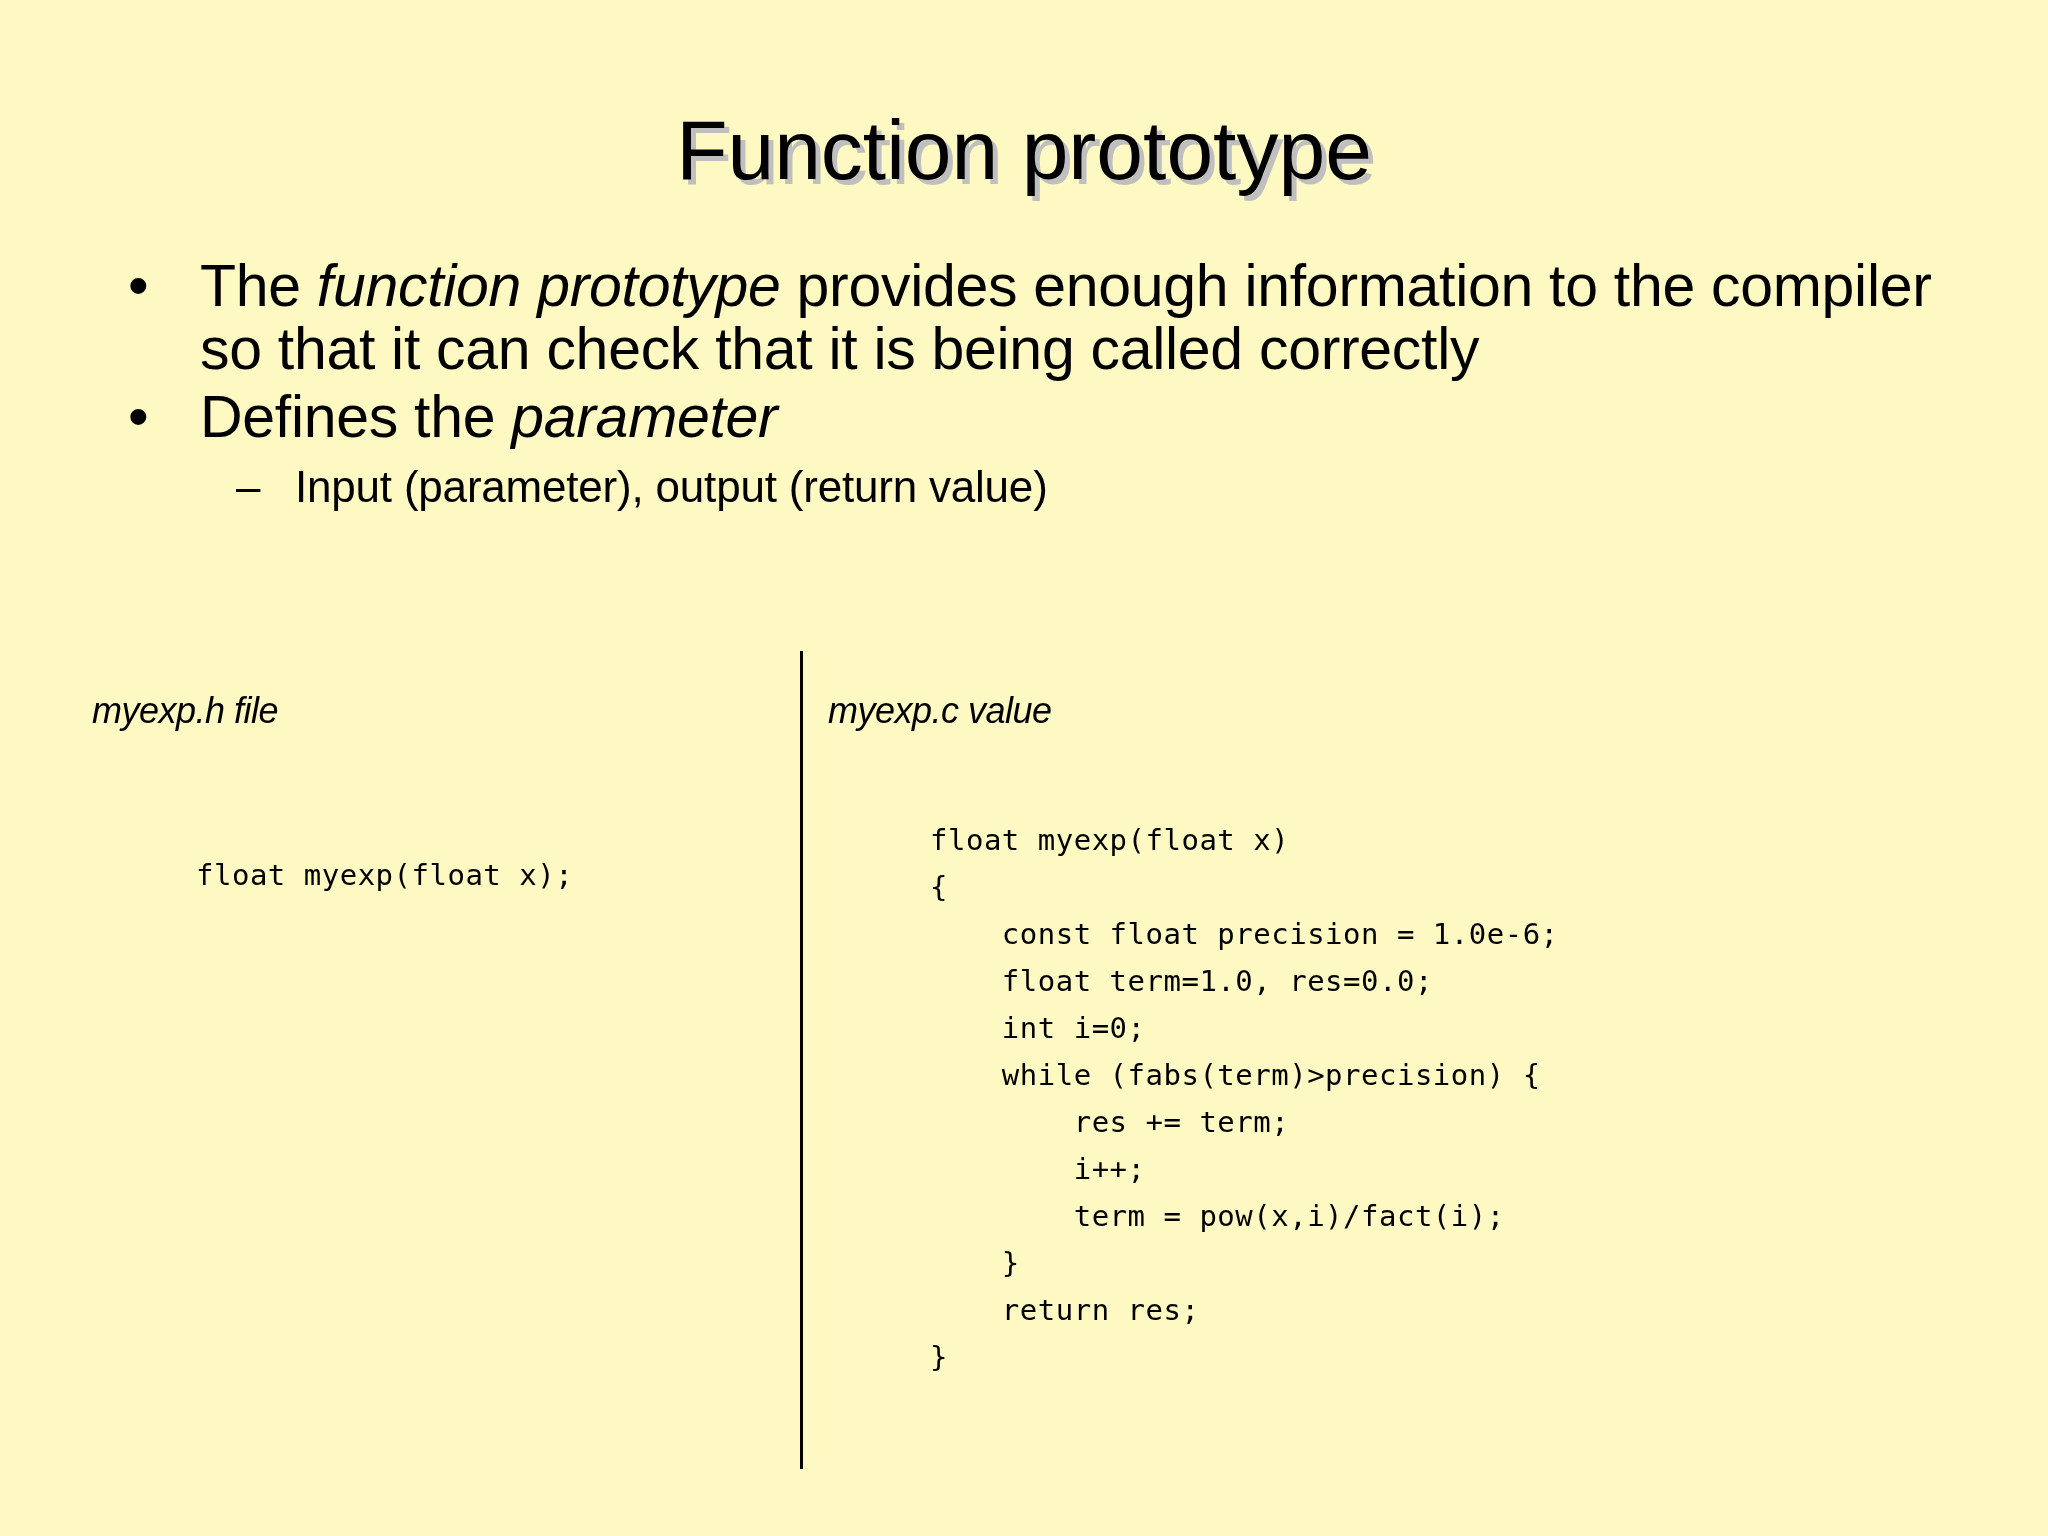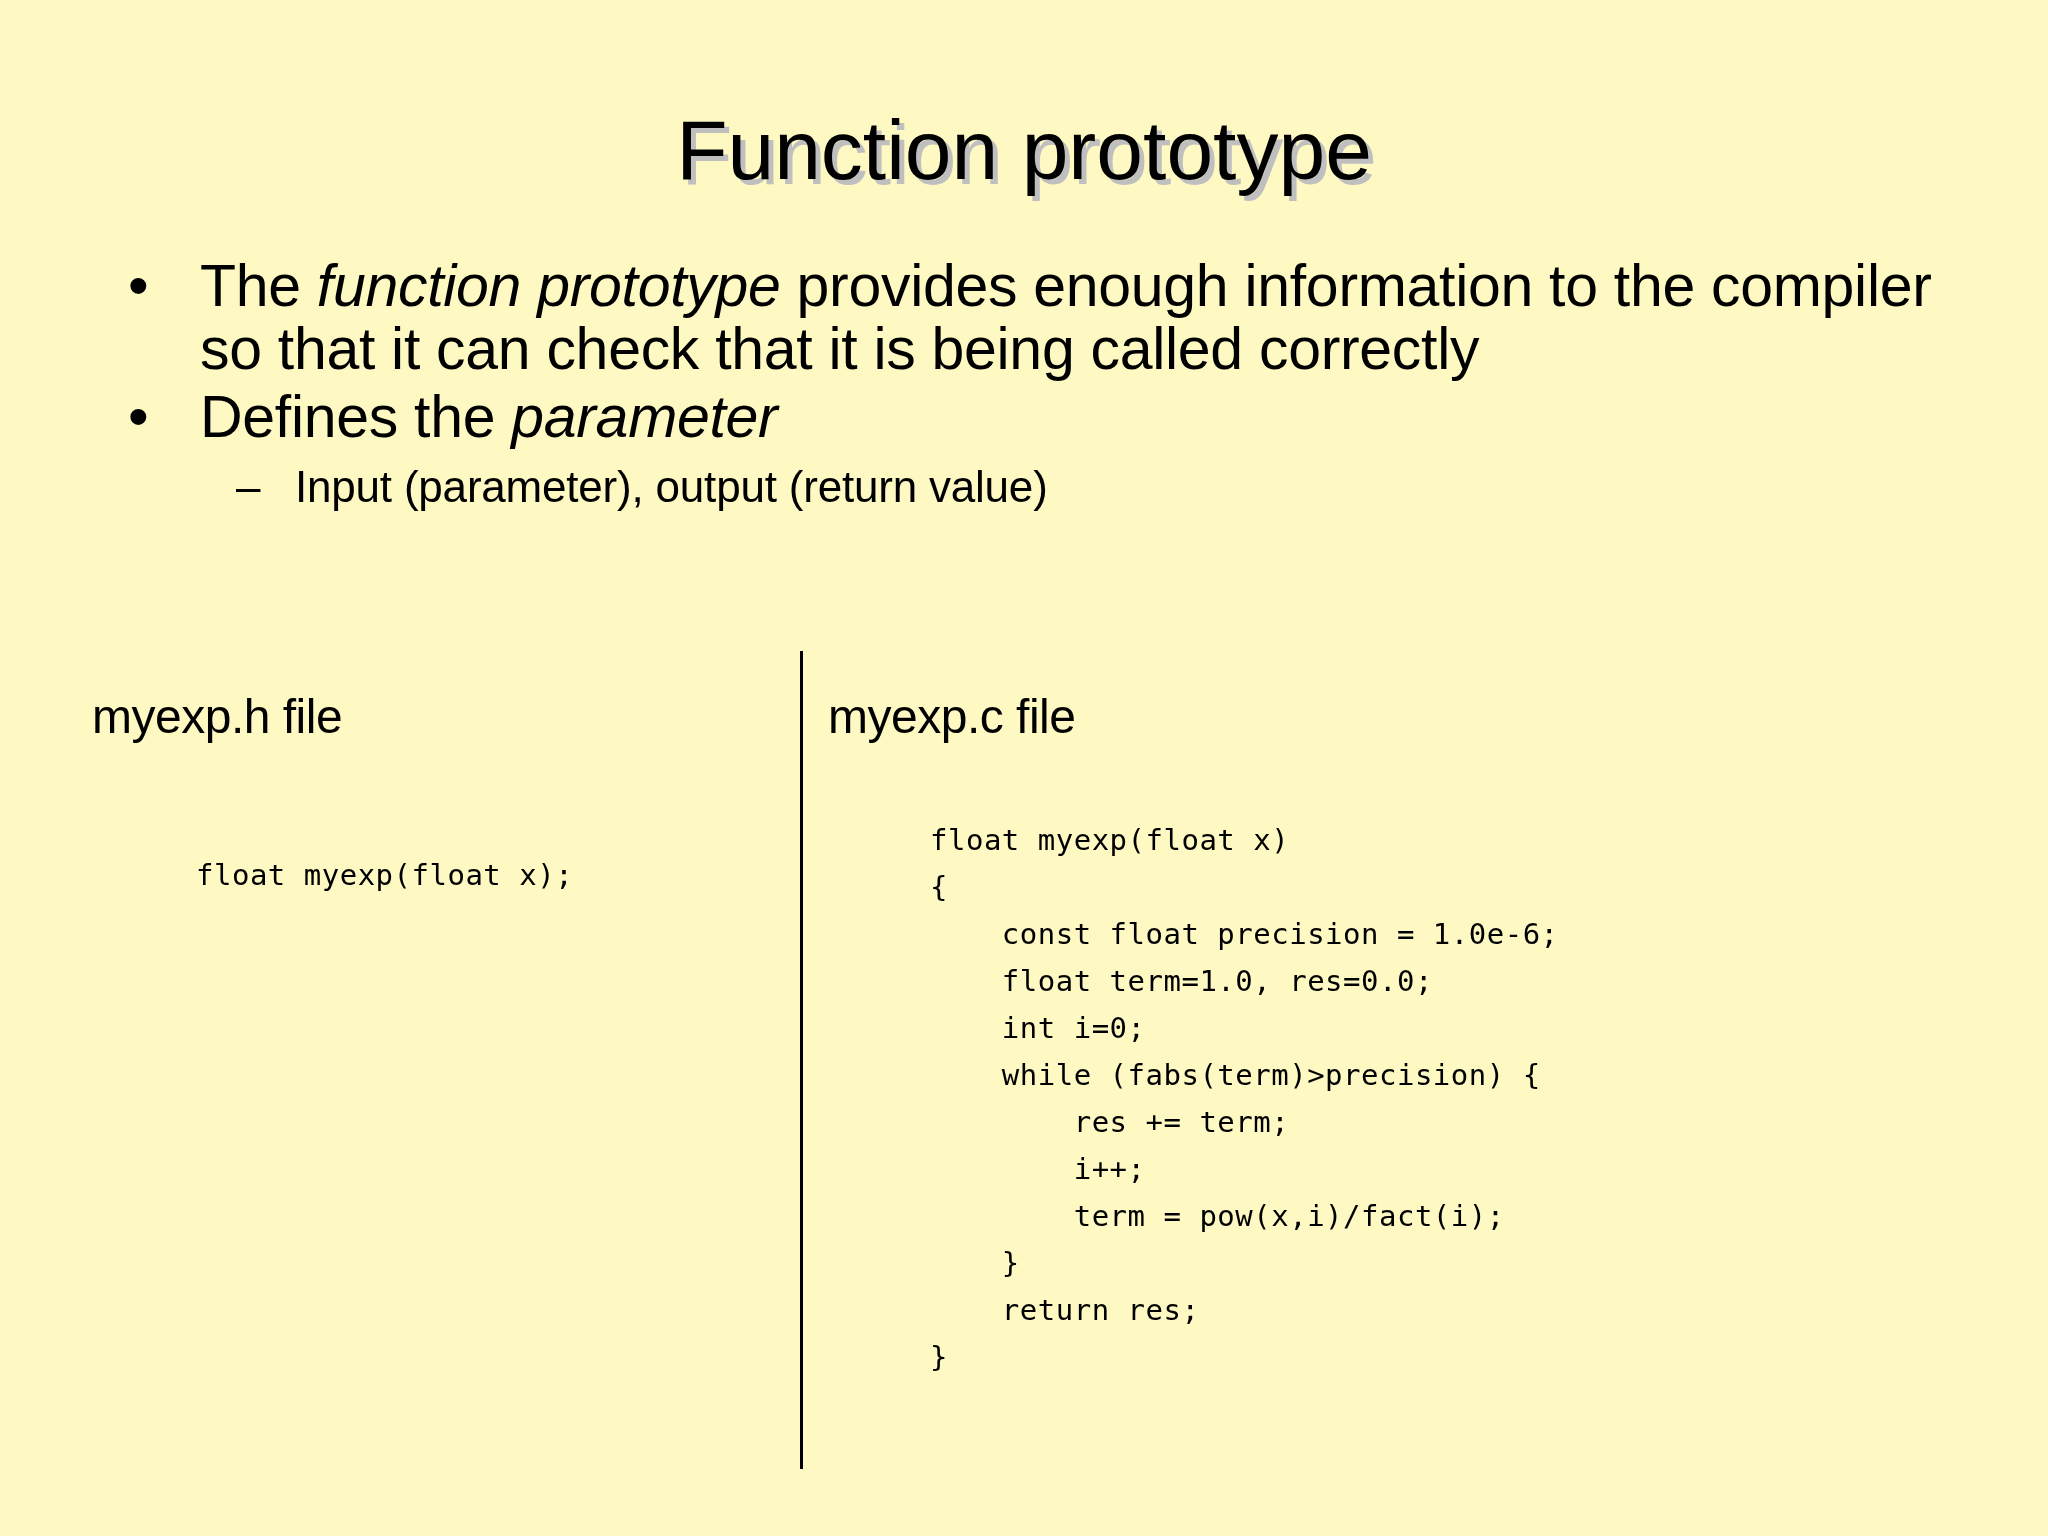--- a/index.html
+++ b/index.html
@@ -82,24 +82,25 @@
     position: absolute;
     left: 800px;
     top: 651px;
     width: 3px;
     height: 818px;
     background: #000000;
   }
 
   .file-heading {
     position: absolute;
-    font-size: 48px;
+    font-size: 36px;
     line-height: 1.0;
     letter-spacing: -0.5px;
     white-space: nowrap;
+    font-style: italic;
   }
   #h-head { left: 92px;  top: 693px; }
   #c-head { left: 828px; top: 693px; }
 
   .code {
     position: absolute;
     font-family: "DejaVu Sans Mono", "Liberation Mono", monospace;
     font-size: 29px;
     line-height: 47px;
     white-space: pre;
@@ -132,21 +133,21 @@
       <span class="marker">–</span>
       <span>Input (parameter), output (return value)</span>
     </div>
 
   </div>
 
   <div id="divider"></div>
 
   <div class="file-heading" id="h-head">myexp.h file</div>
 
-  <div class="file-heading" id="c-head">myexp.c file</div>
+  <div class="file-heading" id="c-head">myexp.c value</div>
 
   <pre class="code" id="h-code">float myexp(float x);</pre>
 
   <pre class="code" id="c-code">float myexp(float x)
 {
     const float precision = 1.0e-6;
     float term=1.0, res=0.0;
     int i=0;
     while (fabs(term)&gt;precision) {
         res += term;

